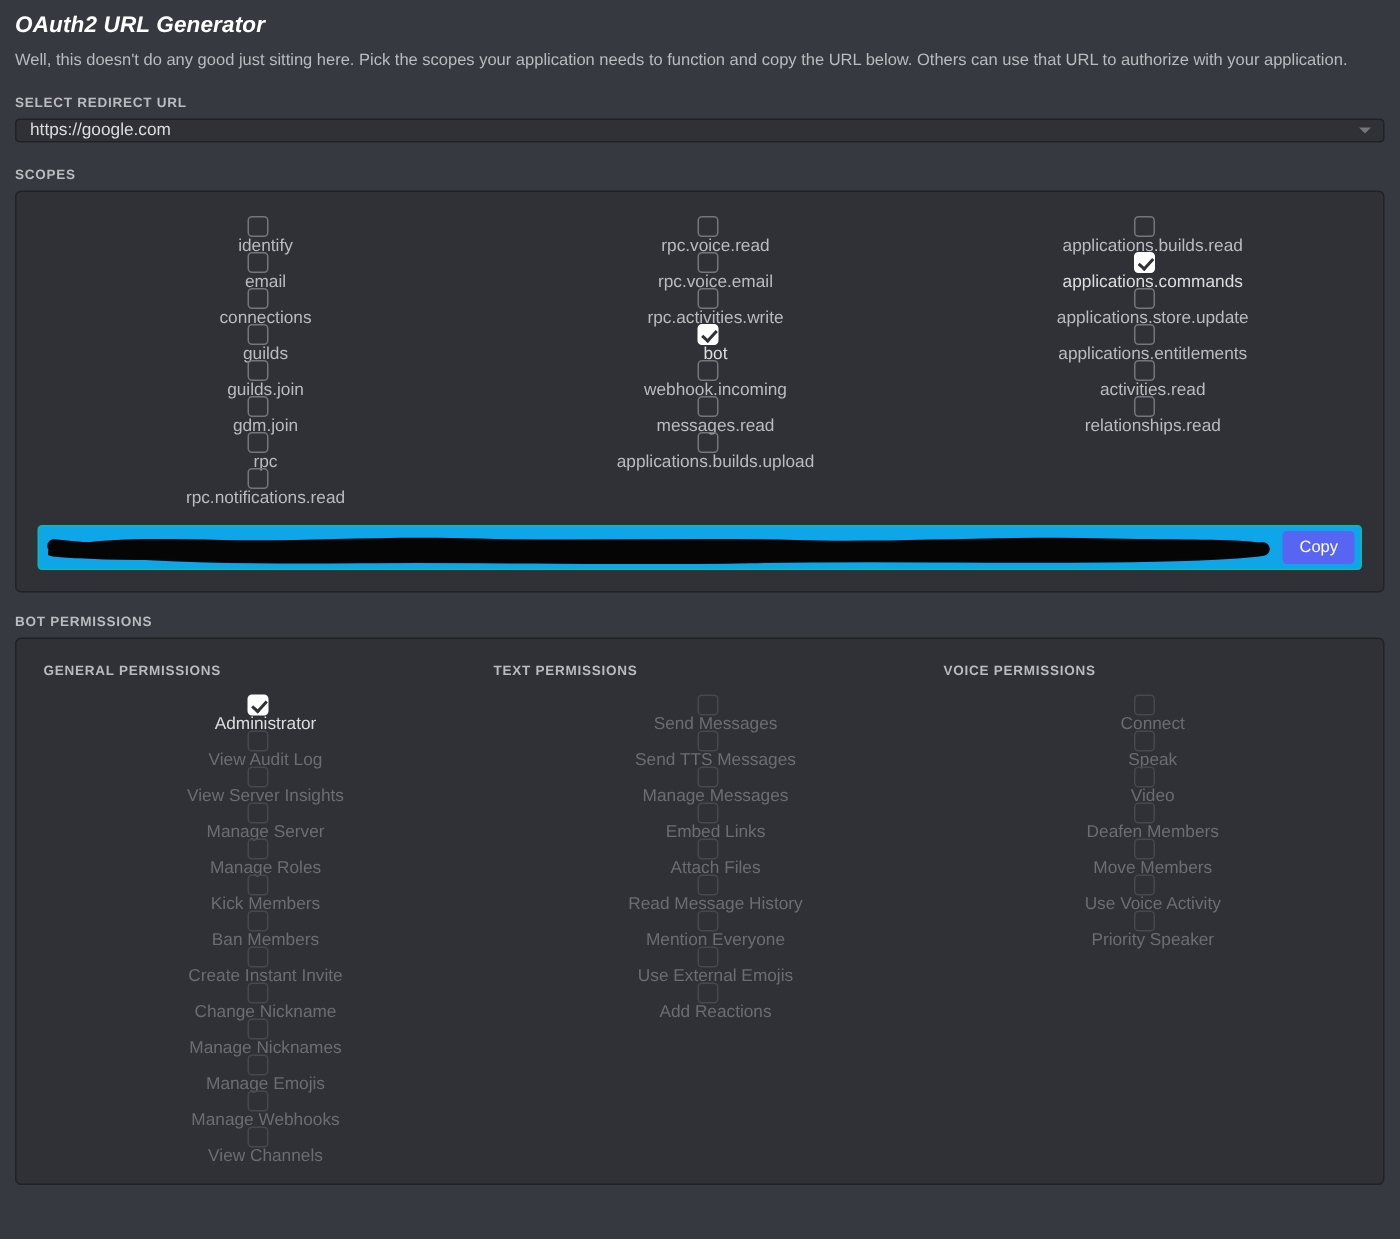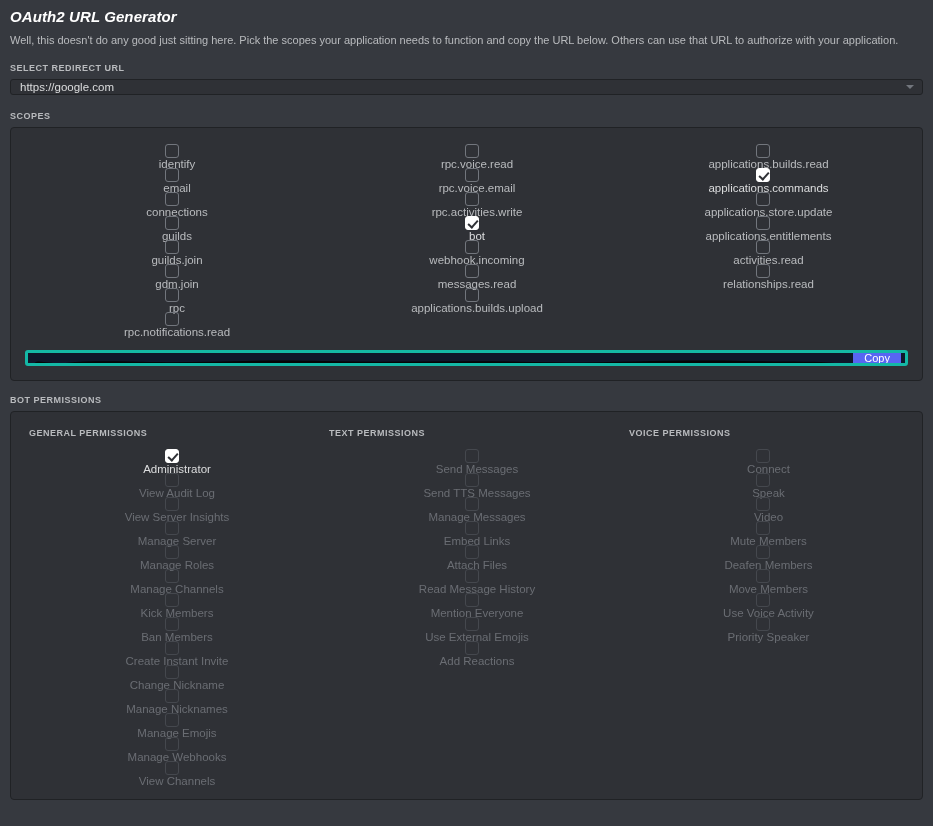--- a/index.html
+++ b/index.html
@@ -128,23 +128,23 @@
   .cb-row.disabled .cb {
     border-color: #45484e;
   }
   .cb-row.disabled .cb-label {
     color: #6a6d73;
   }
 
   
   .url-bar {
     margin-top: 14px;
-    height: 16px;
-    background: #0f172a;
-    border: 3px solid #14b8a6;
+    height: 30px;
+    background: #0ea5e9;
+    border: 1px solid #14b8a6;
     border-radius: 3px;
     display: flex;
     align-items: center;
     justify-content: space-between;
     padding: 0 4px 0 0;
     position: relative;
     overflow: hidden;
   }
   .redaction {
     position: absolute;
@@ -311,24 +311,20 @@
           <div class="cb-row disabled">
             <span class="cb"></span>
             <span class="cb-label">Manage Server</span>
           </div>
           <div class="cb-row disabled">
             <span class="cb"></span>
             <span class="cb-label">Manage Roles</span>
           </div>
           <div class="cb-row disabled">
             <span class="cb"></span>
-            <span class="cb-label">Manage Channels</span>
-          </div>
-          <div class="cb-row disabled">
-            <span class="cb"></span>
             <span class="cb-label">Kick Members</span>
           </div>
           <div class="cb-row disabled">
             <span class="cb"></span>
             <span class="cb-label">Ban Members</span>
           </div>
           <div class="cb-row disabled">
             <span class="cb"></span>
             <span class="cb-label">Create Instant Invite</span>
           </div>
@@ -401,24 +397,20 @@
           <div class="cb-row disabled">
             <span class="cb"></span>
             <span class="cb-label">Speak</span>
           </div>
           <div class="cb-row disabled">
             <span class="cb"></span>
             <span class="cb-label">Video</span>
           </div>
           <div class="cb-row disabled">
             <span class="cb"></span>
-            <span class="cb-label">Mute Members</span>
-          </div>
-          <div class="cb-row disabled">
-            <span class="cb"></span>
             <span class="cb-label">Deafen Members</span>
           </div>
           <div class="cb-row disabled">
             <span class="cb"></span>
             <span class="cb-label">Move Members</span>
           </div>
           <div class="cb-row disabled">
             <span class="cb"></span>
             <span class="cb-label">Use Voice Activity</span>
           </div>

